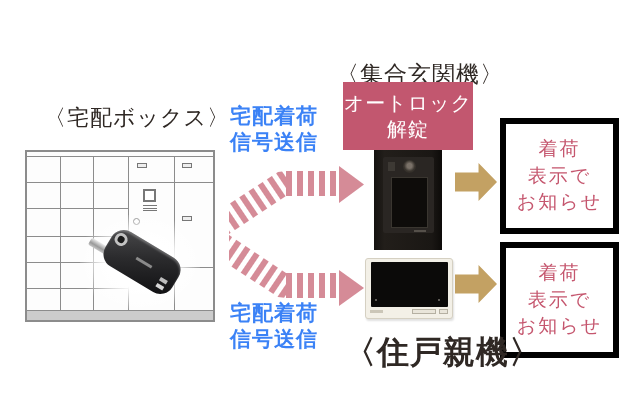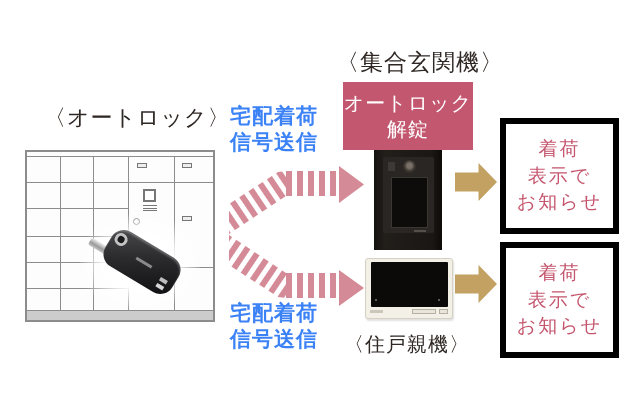--- a/index.html
+++ b/index.html
@@ -94,21 +94,21 @@
       <rect x="284" y="171" width="56" height="25" fill="url(#sv)"></rect>
       <polygon points="339,166 364,184.5 339,203" fill="#d58b97"></polygon>
     </g>
     <g>
       <polygon points="229,235 229,265 278,297 286,298 286,273" fill="url(#sd)"></polygon>
       <rect x="284" y="273" width="56" height="25" fill="url(#sv)"></rect>
       <polygon points="339,270 364,288 339,306" fill="#d58b97"></polygon>
     </g>
   </svg>
 
-  <div class="abs bracket-label" style="left:44px;top:103px;font-size:22px;">〈オートロック〉</div>
+  <div class="abs bracket-label" style="left:44px;top:103px;font-size:22px;">〈宅配ボックス〉</div>
 
   <div class="abs locker">
     <div class="topstrip"></div>
     <div class="vl" style="left:33px;"></div>
     <div class="vl" style="left:66px;"></div>
     <div class="vl" style="left:101px;"></div>
     <div class="vl" style="left:147px;"></div>
     <div class="hl" style="left:0;top:30px;width:186px;"></div>
     <div class="hl" style="left:0;top:56px;width:101px;"></div>
     <div class="hl" style="left:0;top:84px;width:101px;"></div>
@@ -132,21 +132,21 @@
       <div class="btn1"></div>
       <div class="btn2"></div>
     </div>
   </div>
 
   <div class="abs signal-label" style="left:230px;top:104px;">宅配着荷
 信号送信</div>
   <div class="abs signal-label" style="left:230px;top:301px;">宅配着荷
 信号送信</div>
 
-  <div class="abs bracket-label" style="left:336px;top:47px;font-size:23px;">〈集合玄関機〉</div>
+  <div class="abs bracket-label" style="left:336px;top:59px;font-size:23px;">〈集合玄関機〉</div>
   <div class="abs autolock">オートロック
 解錠</div>
 
   <div class="abs entrance-panel">
     <div class="bezel"></div>
     <div class="ind"></div>
     <div class="cam"></div>
     <div class="screen"></div>
     <div class="tag"></div>
   </div>
@@ -163,15 +163,15 @@
 
   <div class="abs monitor">
     <div class="screen"></div>
     <div class="dotL"></div>
     <div class="dotR"></div>
     <div class="smudge"></div>
     <div class="keys"></div>
     <div class="key2"></div>
   </div>
 
-  <div class="abs bracket-label" style="left:344px;top:331px;font-size:20px;">〈住戸親機〉</div>
+  <div class="abs bracket-label" style="left:344px;top:331px;font-size:32px;font-weight:bold;">〈住戸親機〉</div>
 
 </div>
 
 </body></html>

